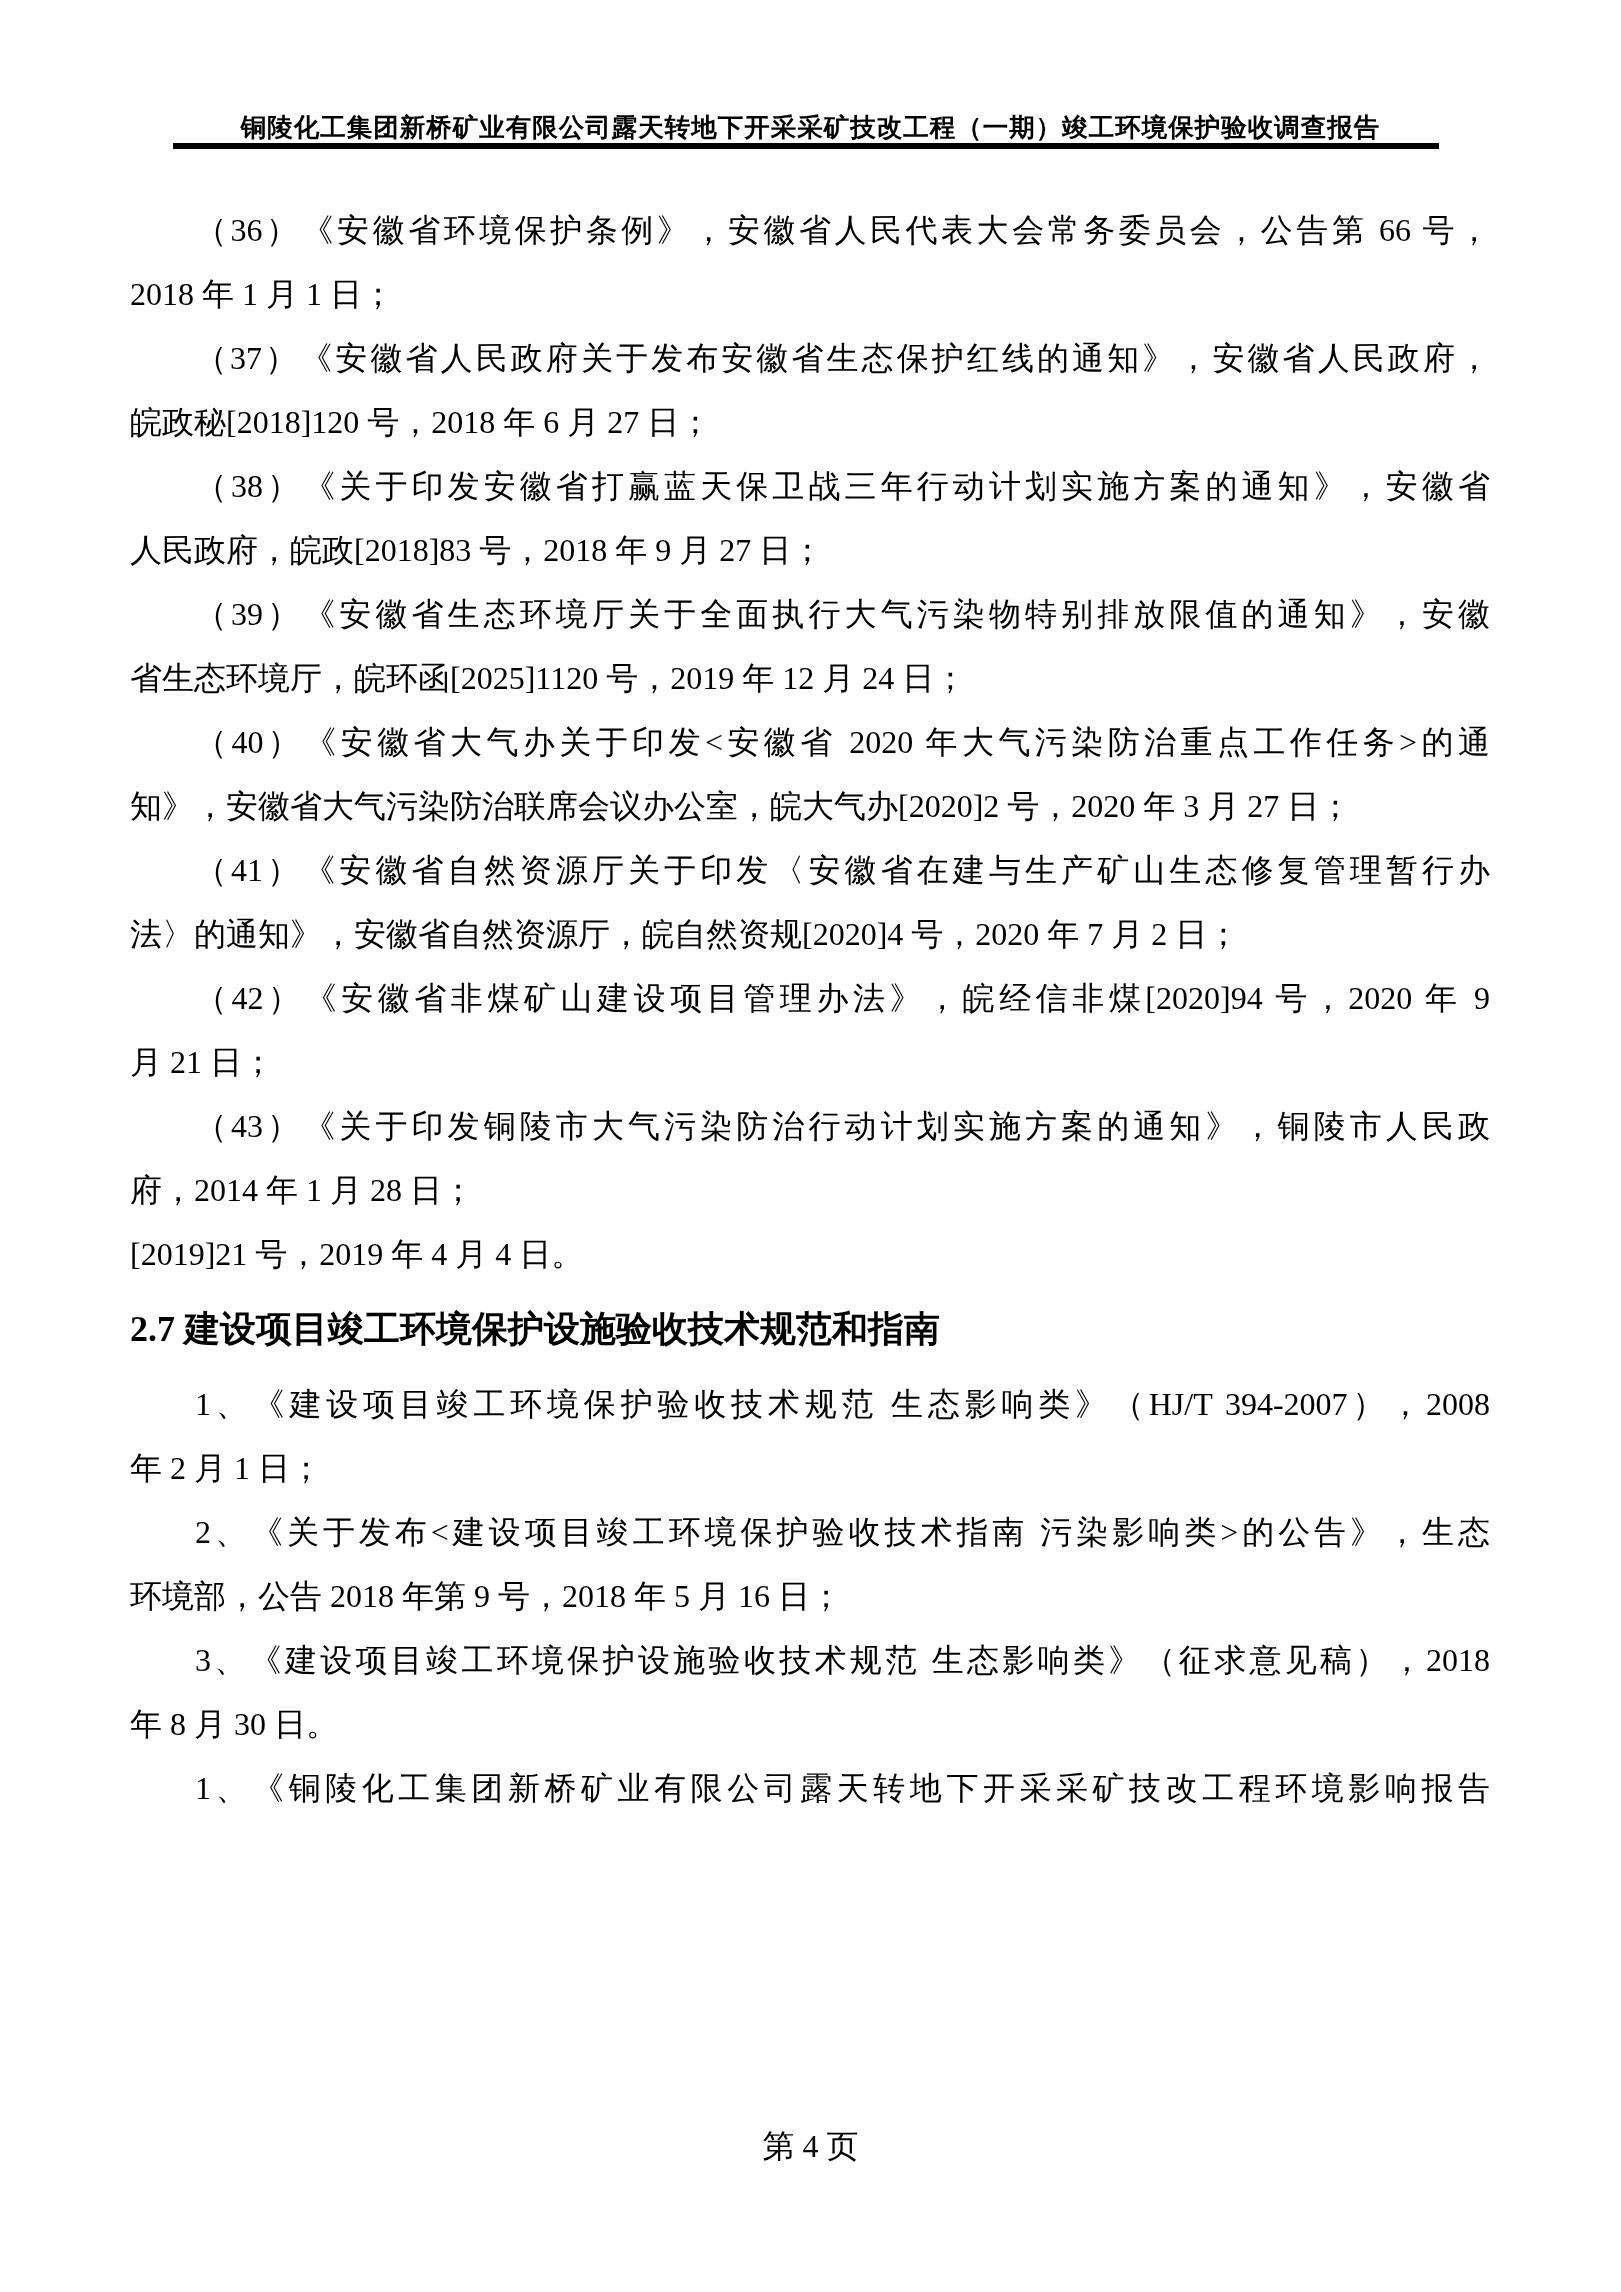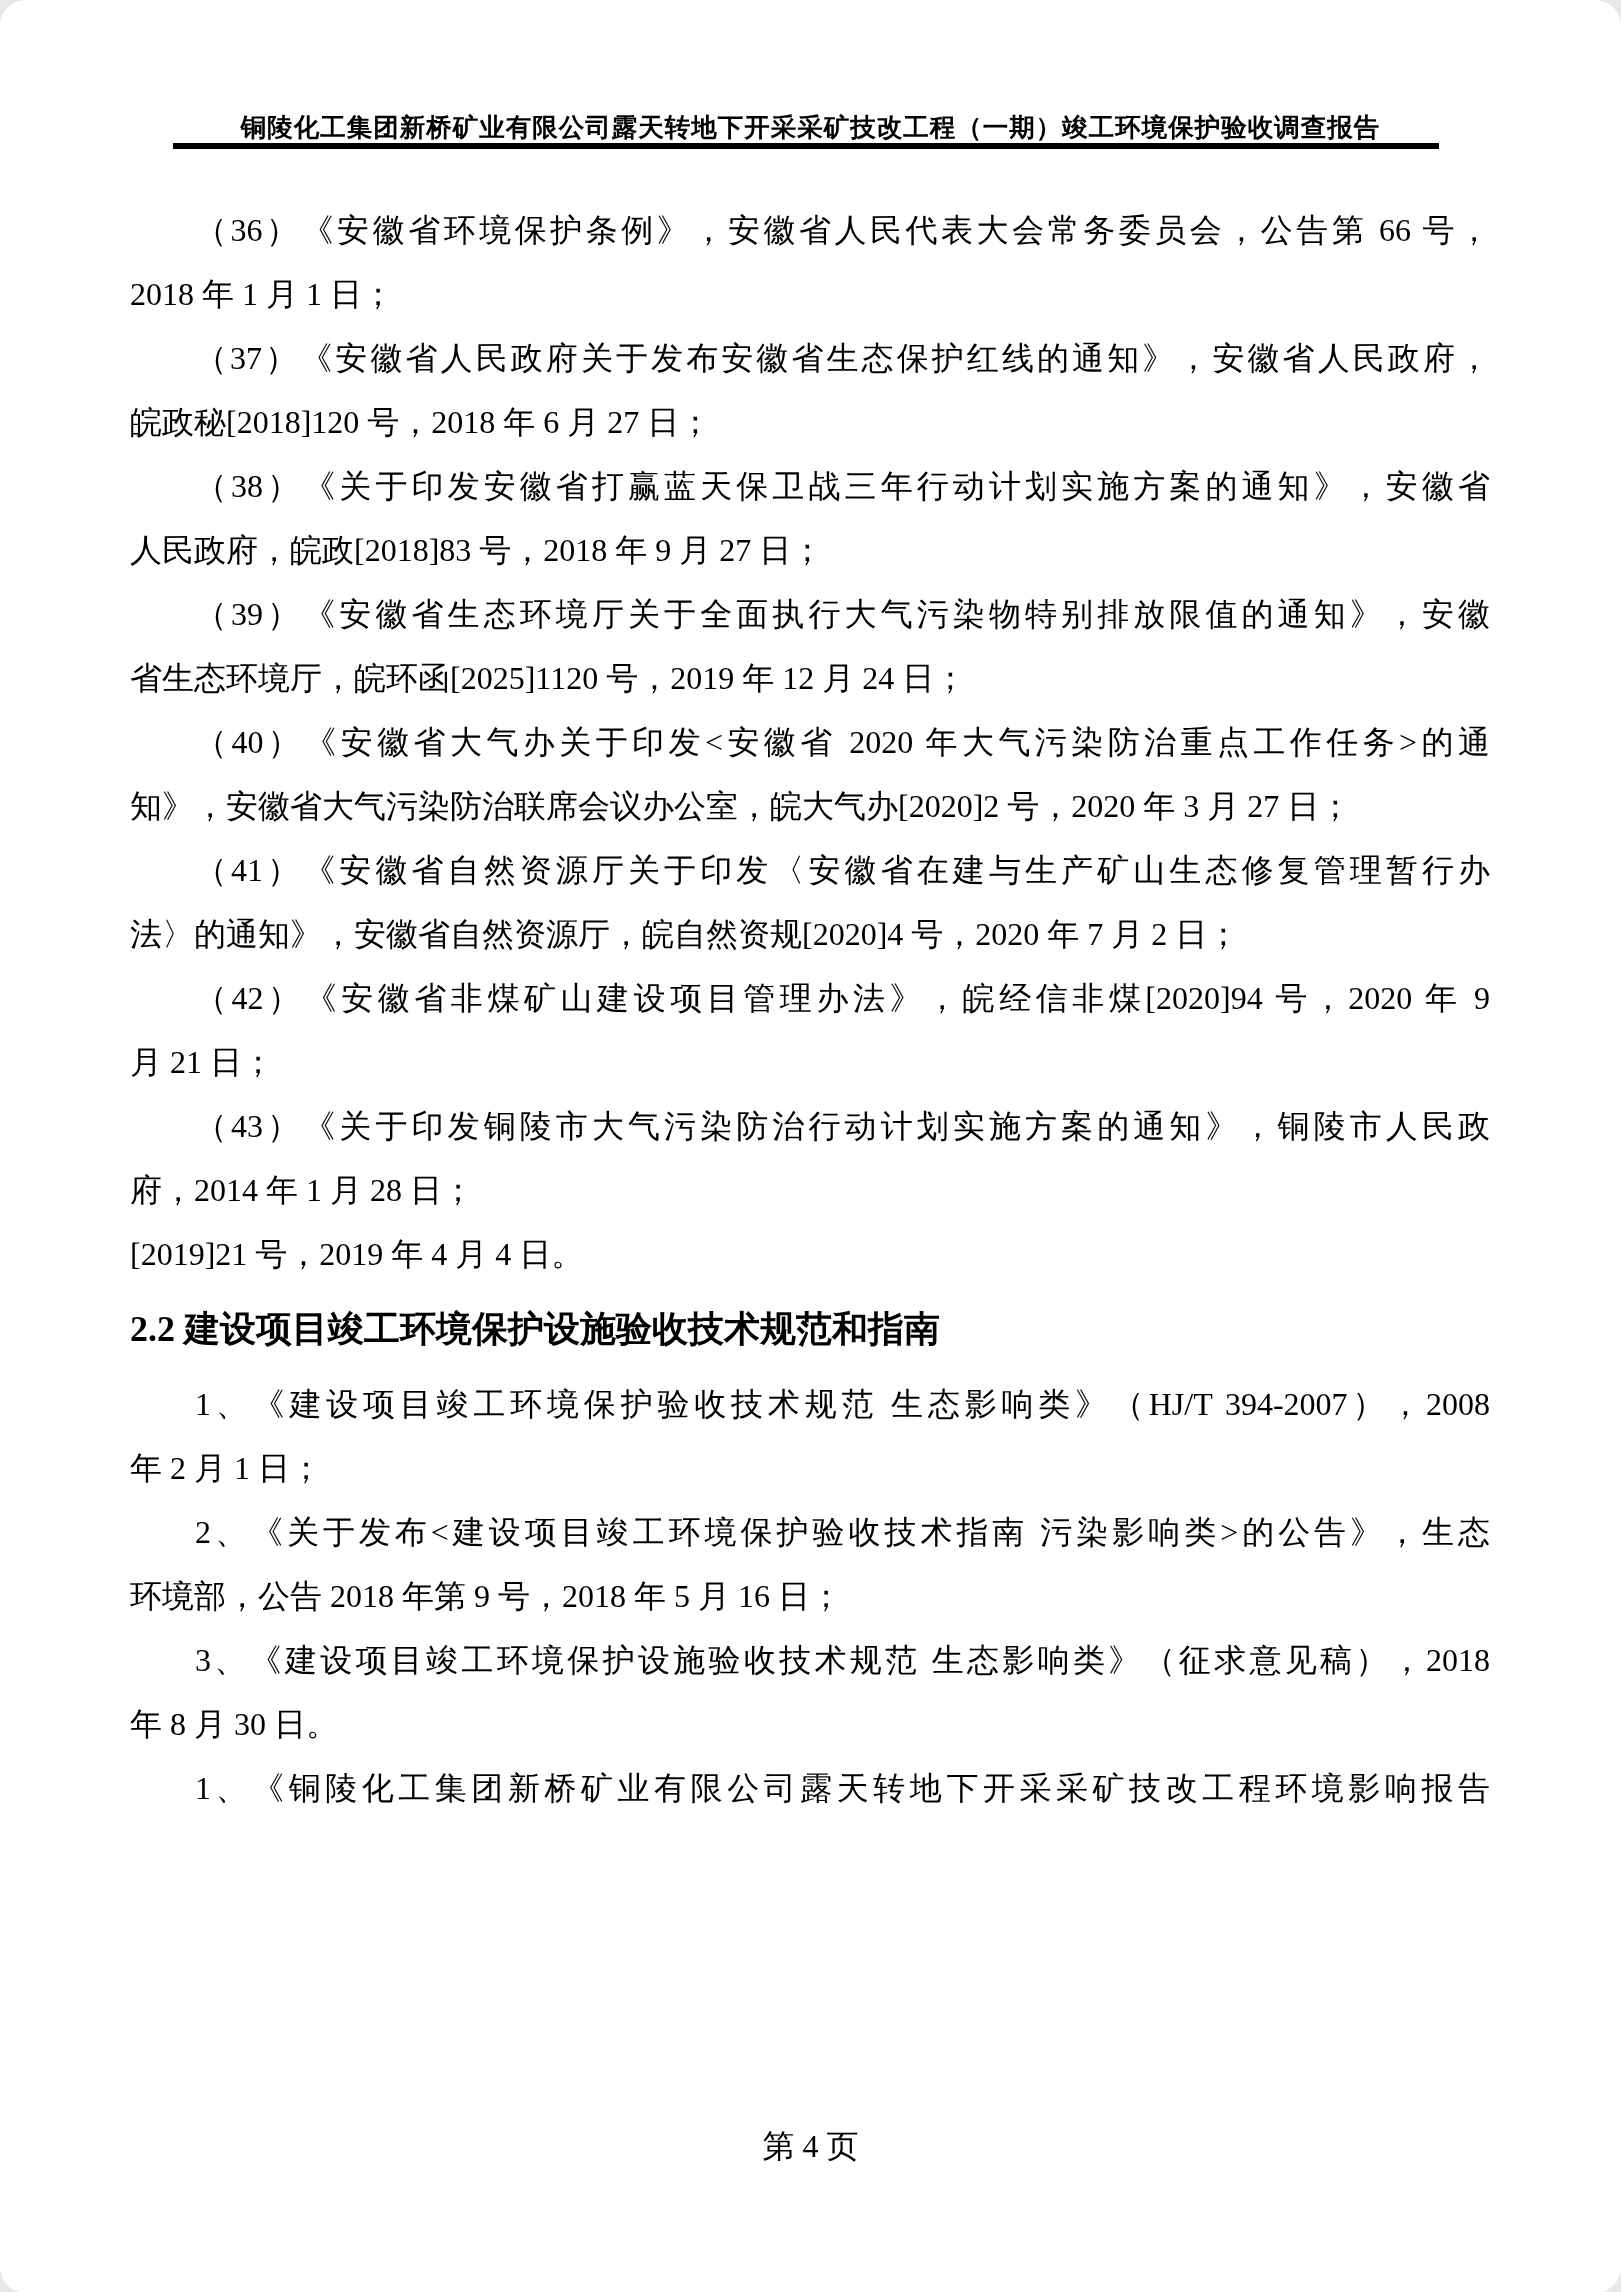--- a/index.html
+++ b/index.html
@@ -5,21 +5,20 @@
   * { margin: 0; padding: 0; box-sizing: border-box; }
   html, body { background: #e8e8e8; }
   .page {
     position: relative;
     width: 1621px;
     height: 2293px;
     background: #ffffff;
     color: #000000;
     font-family: "Liberation Serif", serif;
     overflow: hidden;
-    border-radius: 26px;
   }
   .page-header {
     position: absolute;
     top: 110px;
     left: 0;
     width: 100%;
     text-align: center;
   }
   .header-title {
     font-size: 25.5px;
@@ -96,21 +95,21 @@
       <div class="line">省生态环境厅，皖环函[2025]1120 号，2019 年 12 月 24 日；</div>
       <div class="line indent full">（40）《安徽省大气办关于印发&lt;安徽省 2020 年大气污染防治重点工作任务&gt;的通</div>
       <div class="line">知》，安徽省大气污染防治联席会议办公室，皖大气办[2020]2 号，2020 年 3 月 27 日；</div>
       <div class="line indent full">（41）《安徽省自然资源厅关于印发〈安徽省在建与生产矿山生态修复管理暂行办</div>
       <div class="line">法〉的通知》，安徽省自然资源厅，皖自然资规[2020]4 号，2020 年 7 月 2 日；</div>
       <div class="line indent full">（42）《安徽省非煤矿山建设项目管理办法》，皖经信非煤[2020]94 号，2020 年 9</div>
       <div class="line">月 21 日；</div>
       <div class="line indent full">（43）《关于印发铜陵市大气污染防治行动计划实施方案的通知》，铜陵市人民政</div>
       <div class="line">府，2014 年 1 月 28 日；</div>
       <div class="line">[2019]21 号，2019 年 4 月 4 日。</div>
-      <div class="heading">2.2 建设项目竣工环境保护设施验收技术规范和指南</div>
+      <div class="heading">2.7 建设项目竣工环境保护设施验收技术规范和指南</div>
       <div class="line indent full">1、《建设项目竣工环境保护验收技术规范 生态影响类》（HJ/T 394-2007），2008</div>
       <div class="line">年 2 月 1 日；</div>
       <div class="line indent full">2、《关于发布&lt;建设项目竣工环境保护验收技术指南 污染影响类&gt;的公告》，生态</div>
       <div class="line">环境部，公告 2018 年第 9 号，2018 年 5 月 16 日；</div>
       <div class="line indent full">3、《建设项目竣工环境保护设施验收技术规范 生态影响类》（征求意见稿），2018</div>
       <div class="line">年 8 月 30 日。</div>
       <div class="line indent full">1、《铜陵化工集团新桥矿业有限公司露天转地下开采采矿技改工程环境影响报告</div>
     </div>
 
   <div class="page-footer">第 4 页</div>

